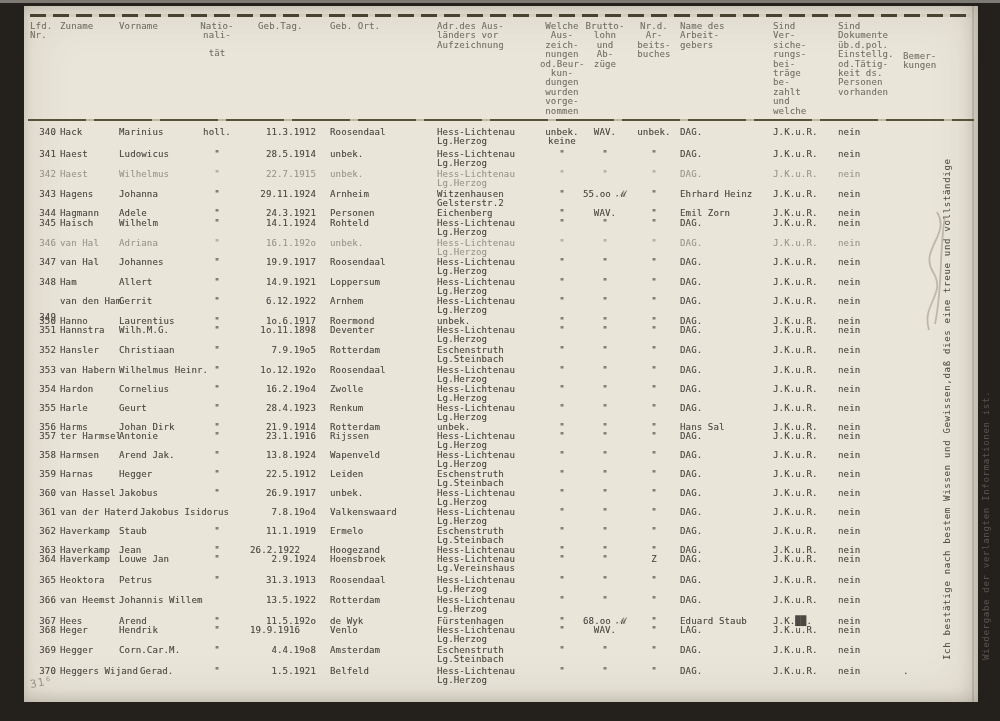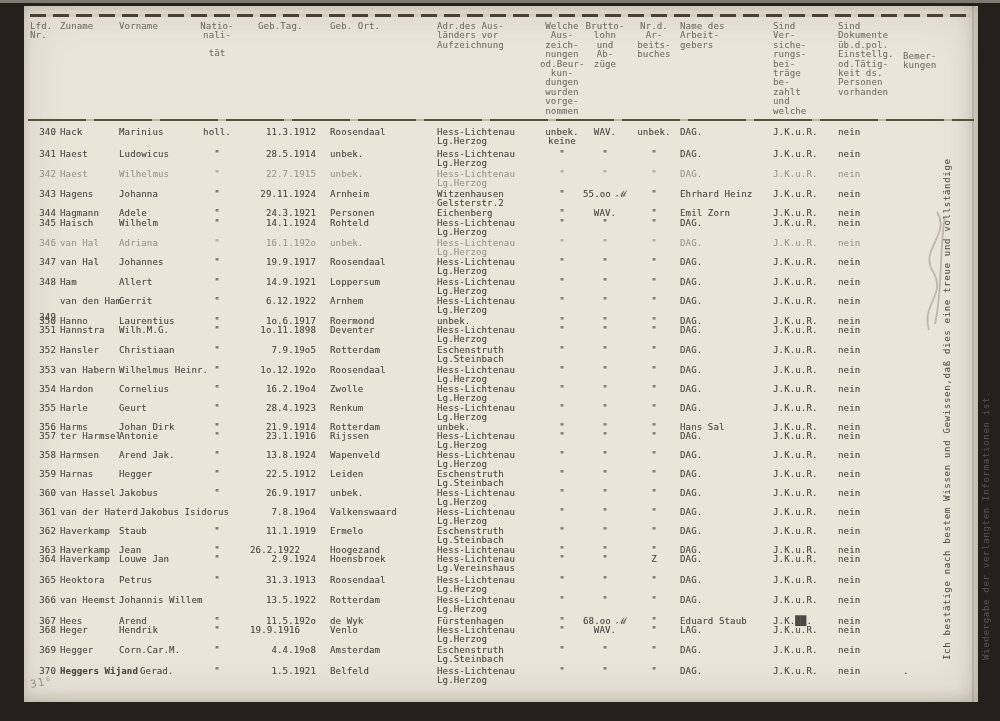--- a/index.html
+++ b/index.html
@@ -521,21 +521,21 @@
         <div class="cell" style="left: 413px;"><div>Eschenstruth</div><div>Lg.Steinbach</div></div>
         <div class="cell" style="left: 516px; width: 44px; text-align: center;"><div>"</div></div>
         <div class="cell" style="left: 554px; width: 54px; text-align: center;"><div>"</div></div>
         <div class="cell" style="left: 609px; width: 42px; text-align: center;"><div>"</div></div>
         <div class="cell" style="left: 656px;"><div>DAG.</div></div>
         <div class="cell" style="left: 749px;"><div>J.K.u.R.</div></div>
         <div class="cell" style="left: 814px;"><div>nein</div></div>
       </div>
       <div class="trow" style="top: 661px;">
         <div class="cell" style="left: 6px; width: 26px; text-align: right;"><div>370</div></div>
-        <div class="cell" style="left: 36px; font-weight: bold;"><div>Heggers Wijand</div></div>
+        <div class="cell" style="left: 36px;"><div>Heggers Wijand</div></div>
         <div class="cell" style="left: 116px;"><div>Gerad.</div></div>
         <div class="cell" style="left: 176px; width: 34px; text-align: center;"><div>"</div></div>
         <div class="cell" style="left: 226px; width: 66px; text-align: right;"><div>1.5.1921</div></div>
         <div class="cell" style="left: 306px;"><div>Belfeld</div></div>
         <div class="cell" style="left: 413px;"><div>Hess-Lichtenau</div><div>Lg.Herzog</div></div>
         <div class="cell" style="left: 516px; width: 44px; text-align: center;"><div>"</div></div>
         <div class="cell" style="left: 554px; width: 54px; text-align: center;"><div>"</div></div>
         <div class="cell" style="left: 609px; width: 42px; text-align: center;"><div>"</div></div>
         <div class="cell" style="left: 656px;"><div>DAG.</div></div>
         <div class="cell" style="left: 749px;"><div>J.K.u.R.</div></div>

